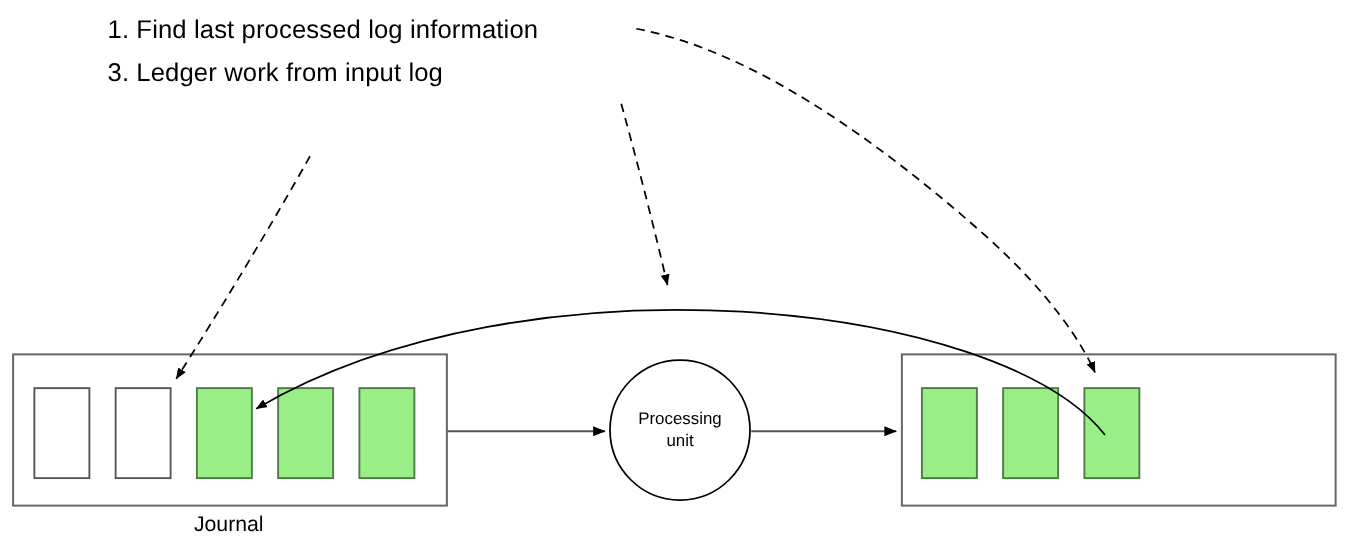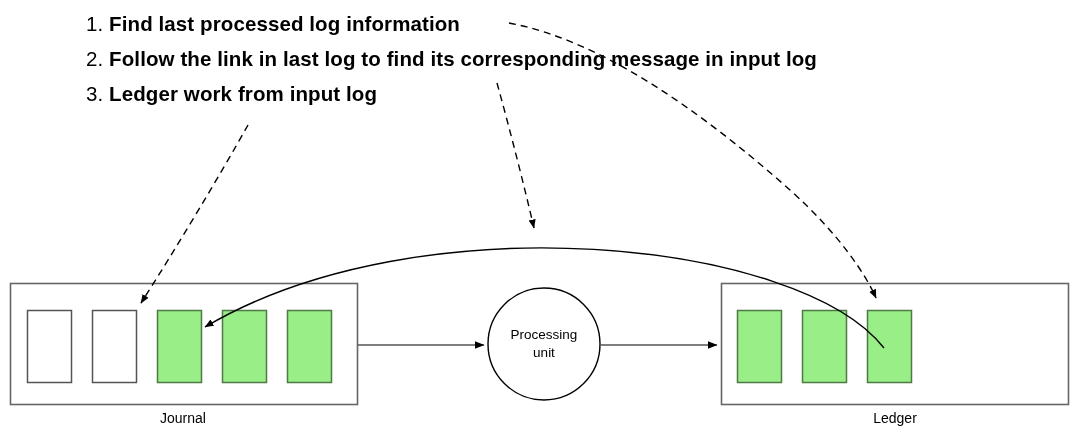--- a/index.html
+++ b/index.html
@@ -38,48 +38,43 @@
     line-height: 35px;
     letter-spacing: 0.1px;
     white-space: nowrap;
     color: #000000;
   }
   .step-num {
     display: inline;
   }
   .step-text {
     display: inline;
-    font-weight: bold;
   }
   .node-label {
     position: absolute;
-    font-size: 14px;
+    font-size: 17px;
     color: #000000;
     white-space: nowrap;
     text-align: center;
   }
   .svg-text {
     font-family: "Liberation Sans", sans-serif;
     font-size: 13.5px;
     fill: #000000;
   }
 </style>
 </head>
 <body>
 
 <div id="canvas">
 
   <ol class="step-list">
     <li class="step-item">
       <span class="step-num">1.</span>
       <span class="step-text">Find last processed log information</span>
-    </li>
-    <li class="step-item">
-      <span class="step-num">2.</span>
-      <span class="step-text">Follow the link in last log to find its corresponding message in input log</span>
     </li>
     <li class="step-item">
       <span class="step-num">3.</span>
       <span class="step-text">Ledger work from input log</span>
     </li>
   </ol>
 
   <svg id="diagram-svg" viewBox="0 0 1080 444" xmlns="http://www.w3.org/2000/svg">
     <defs>
       <marker id="arrow-solid" markerWidth="10" markerHeight="10" refX="8.5" refY="3.6" orient="auto" markerUnits="userSpaceOnUse">
@@ -126,15 +121,14 @@
     <path d="M 497 83 C 510 130 524 185 534 228" fill="none" stroke="#000000" stroke-width="1.4" stroke-dasharray="7,5" marker-end="url(#arrow-dash)"></path>
 
     <path d="M 248 125 C 220 175 175 250 141 303" fill="none" stroke="#000000" stroke-width="1.4" stroke-dasharray="7,5" marker-end="url(#arrow-dash)"></path>
 
     <text class="svg-text" x="544" y="339" text-anchor="middle">Processing</text>
     <text class="svg-text" x="544" y="357" text-anchor="middle">unit</text>
   </svg>
 
   <div class="node-label" style="left:118px; top:410px; width:130px;">Journal</div>
 
-  <div class="node-label" style="left:830px; top:410px; width:130px;">Ledger</div>
 
 </div>
 
 </body></html>

